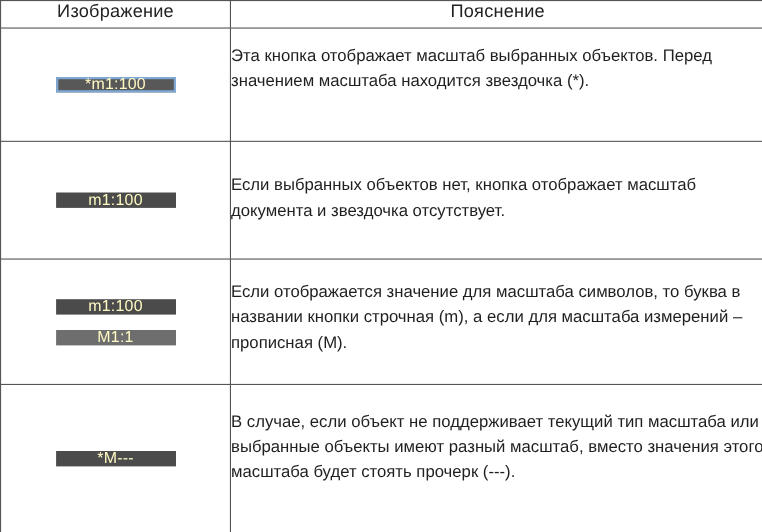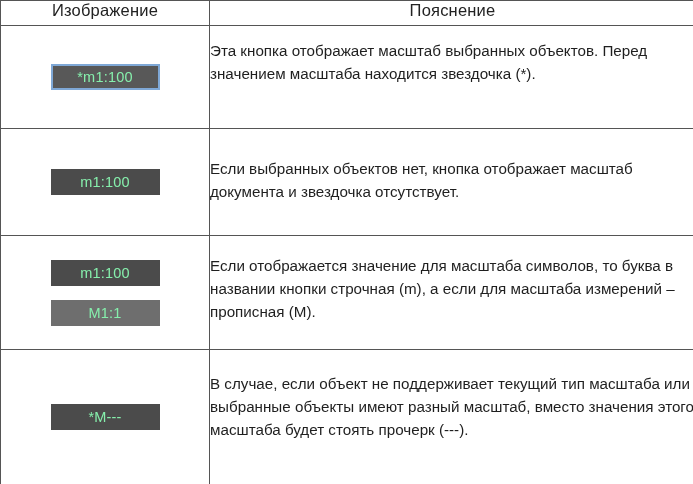--- a/index.html
+++ b/index.html
@@ -52,23 +52,23 @@
   .row-1 .cell-img-inner { height: 102px; }
   .row-2 .cell-img-inner { height: 106px; }
   .row-3 .cell-img-inner { height: 113px; }
   .row-4 .cell-img-inner { height: 134px; }
 
   .btn {
     display: inline-flex;
     align-items: center;
     justify-content: center;
     width: 109px;
-    height: 26px;
+    height: 14px;
     background: #4b4b4b;
-    color: #86efac;
+    color: #fef9c3;
     font-size: 14.5px;
     font-family: "Liberation Sans", sans-serif;
     letter-spacing: 0.2px;
     box-sizing: border-box;
   }
   .btn.selected {
     background: #585858;
     border: 2px solid #7fa8d6;
   }
   .btn.light {

